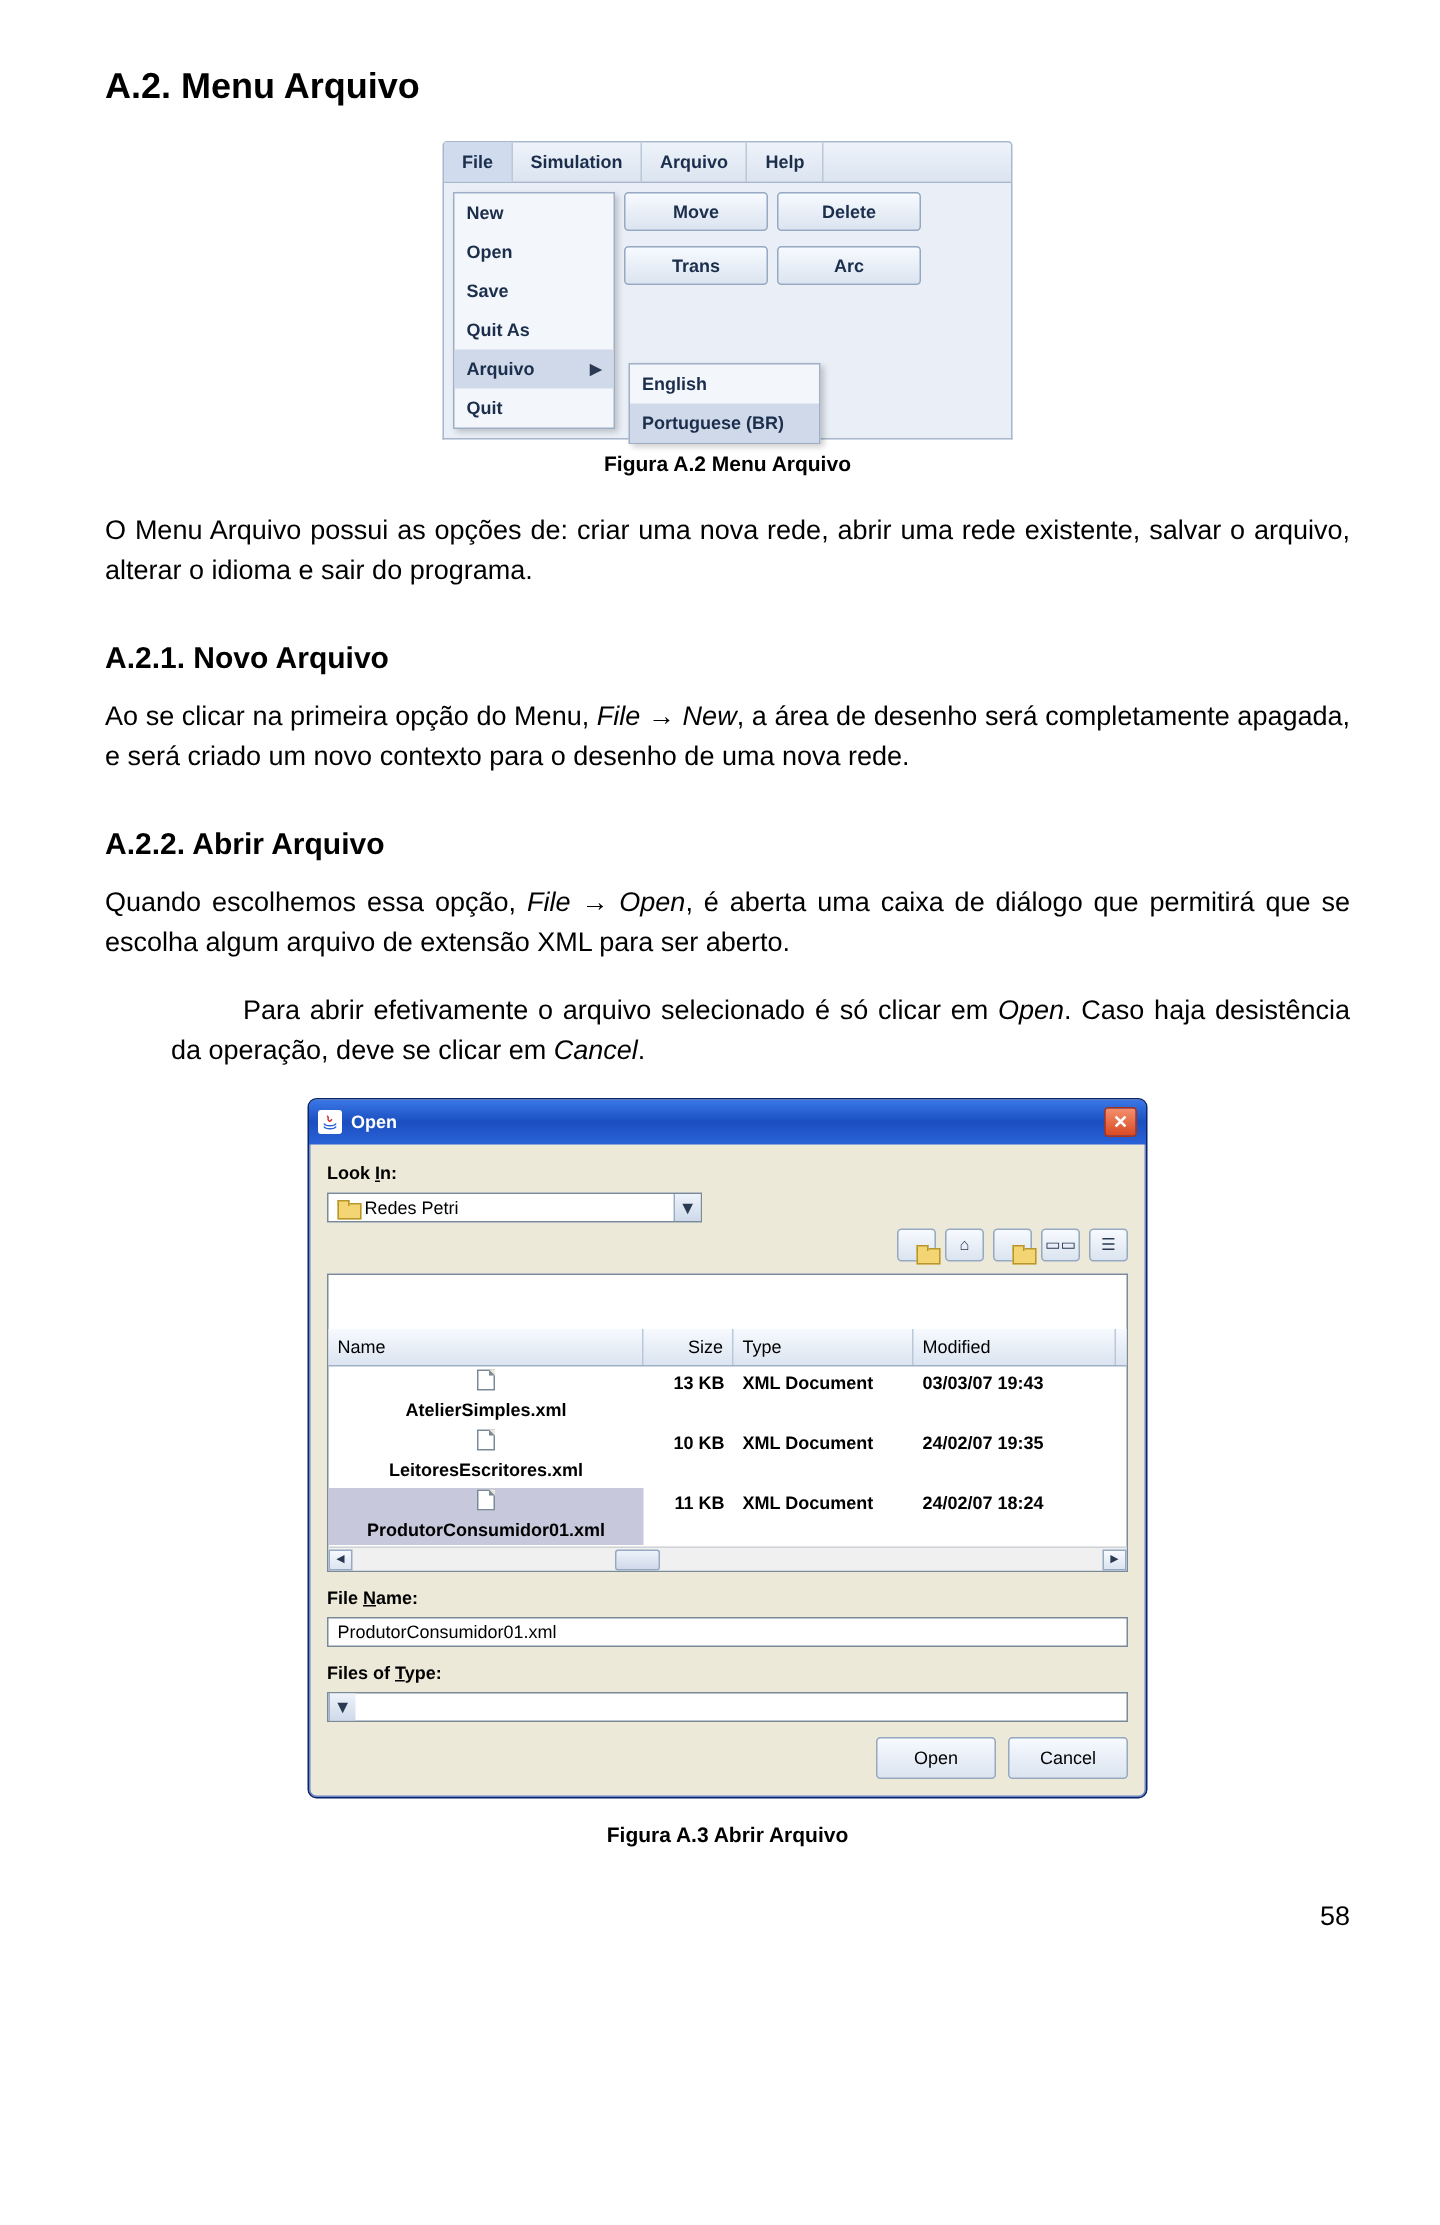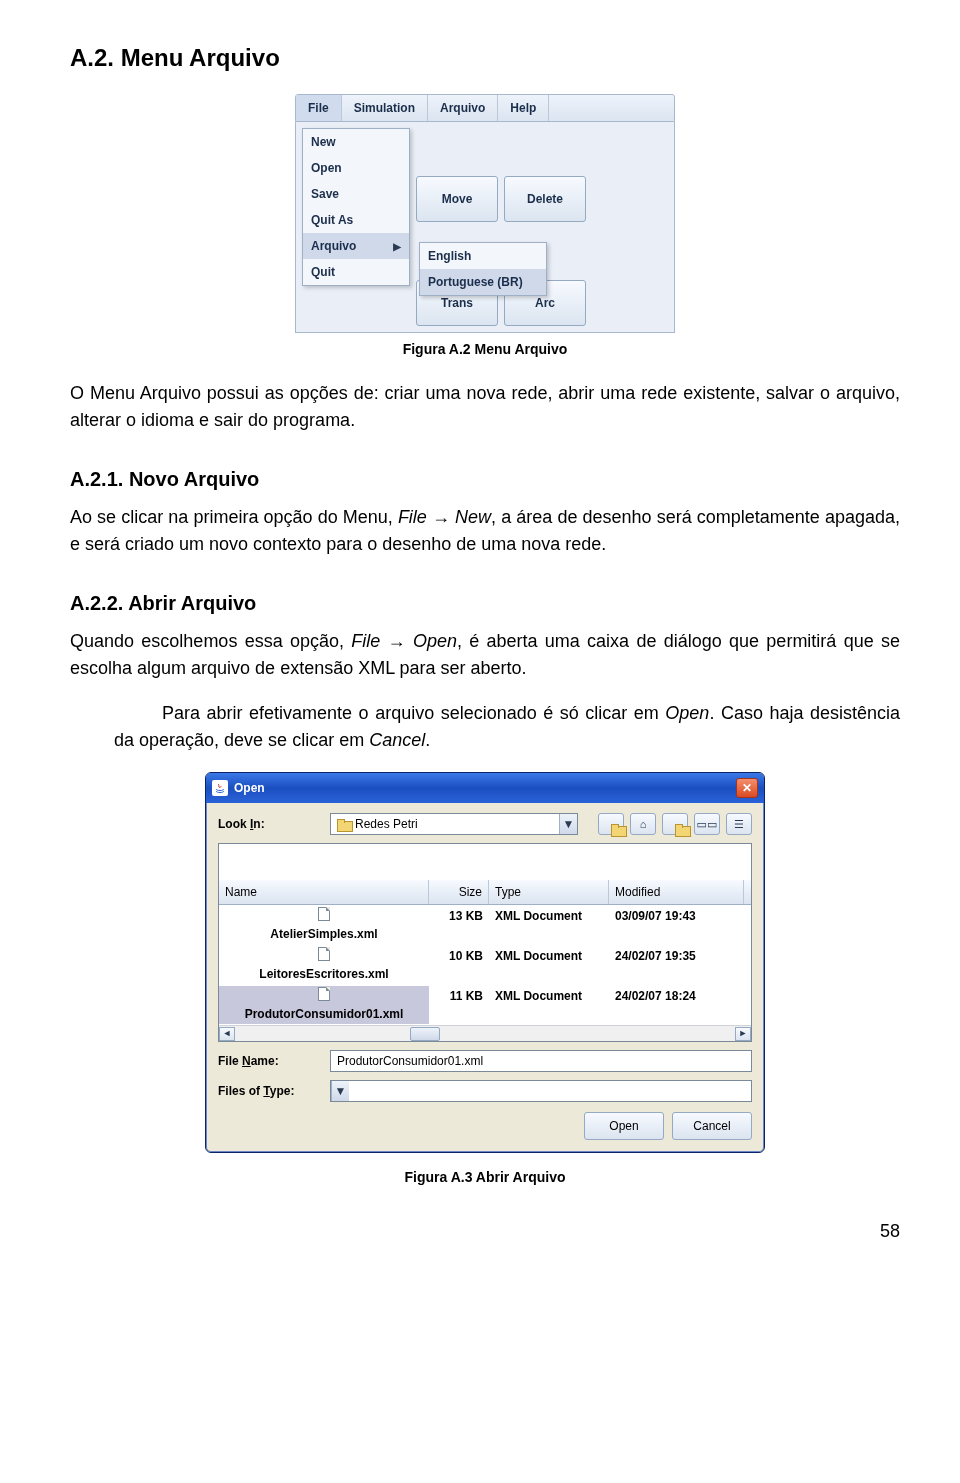--- a/index.html
+++ b/index.html
@@ -88,30 +88,29 @@
     display: flex;
     justify-content: space-between;
     align-items: center;
   }
   .file-dropdown .ditem.sel {
     background: #cfd9ea;
   }
   .ditem .arrow { font-size: 10px; color: #2a3a52; }
   .btncol { display: flex; flex-direction: column; gap: 10px; }
   .tbtn {
-    width: 82px;
-    padding: 13px 6px;
+    width: 96px;
+    padding: 3px 6px;
     background: linear-gradient(#f7faff, #dbe4f0);
     border: 1px solid #95a9c3;
     border-radius: 3px;
     font-weight: bold;
     color: #1b2e4b;
     text-align: center;
     font-size: 12px;
-    margin-top: 48px;
   }
   .lang-submenu {
     position: absolute;
     left: 124px;
     top: 148px;
     background: #f3f6fb;
     border: 1px solid #9fb0c6;
     box-shadow: 2px 2px 4px rgba(0,0,0,0.2);
     width: 128px;
     z-index: 5;
@@ -158,21 +157,21 @@
     width: 22px; height: 20px;
     background: linear-gradient(#f58f6d, #d84a23);
     border: 1px solid #a8321a;
     border-radius: 3px;
     color: #fff;
     display: flex; align-items: center; justify-content: center;
     font-weight: bold;
     font-size: 12px;
   }
   .dlg-body { padding: 10px 12px 12px 12px; }
-  .dlg-row { display: flex; align-items: center; gap: 20px; margin-bottom: 8px; }
+  .dlg-row { display: flex; gap: 4px; margin-bottom: 8px; flex-direction: column; }
   .dlg-label { width: 92px; font-weight: bold; color: #000; font-size: 12px; }
   .dlg-label .mn { text-decoration: underline; }
   .combo {
     flex: 1;
     display: flex; align-items: center;
     background: #fff; border: 1px solid #7a8a99;
     height: 22px;
     max-width: 250px;
   }
   .combo .ctext { flex: 1; padding: 0 6px; display: flex; align-items: center; gap: 4px; }
@@ -394,21 +393,21 @@
           <div class="col-type">Type</div>
           <div class="col-mod">Modified</div>
         </div>
         <div class="filerow">
           <div class="rname">
               <span class="file-icon"></span>
               <span>AtelierSimples.xml</span>
             </div>
           <div class="rsize">13 KB</div>
           <div class="rtype">XML Document</div>
-          <div class="rmod">03/09/07 19:43</div>
+          <div class="rmod">03/03/07 19:43</div>
         </div>
         <div class="filerow">
           <div class="rname">
               <span class="file-icon"></span>
               <span>LeitoresEscritores.xml</span>
             </div>
           <div class="rsize">10 KB</div>
           <div class="rtype">XML Document</div>
           <div class="rmod">24/02/07 19:35</div>
         </div>

